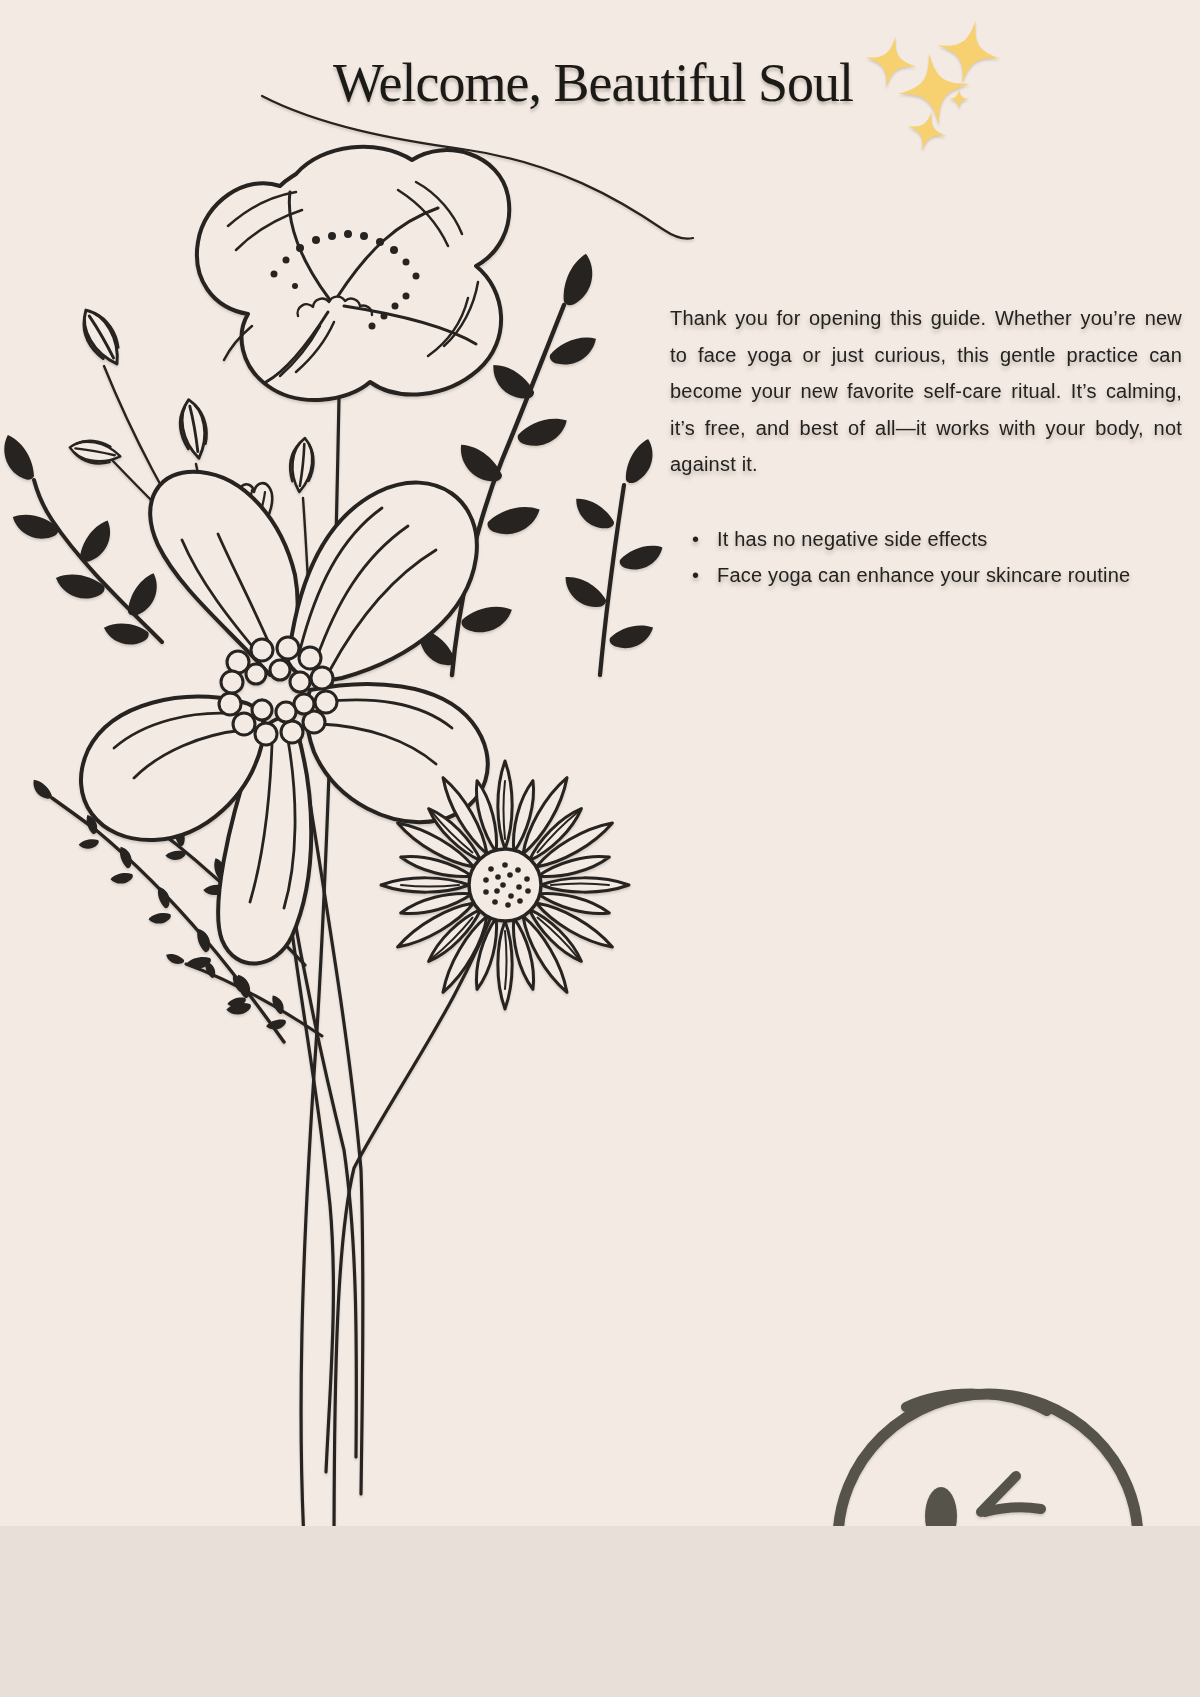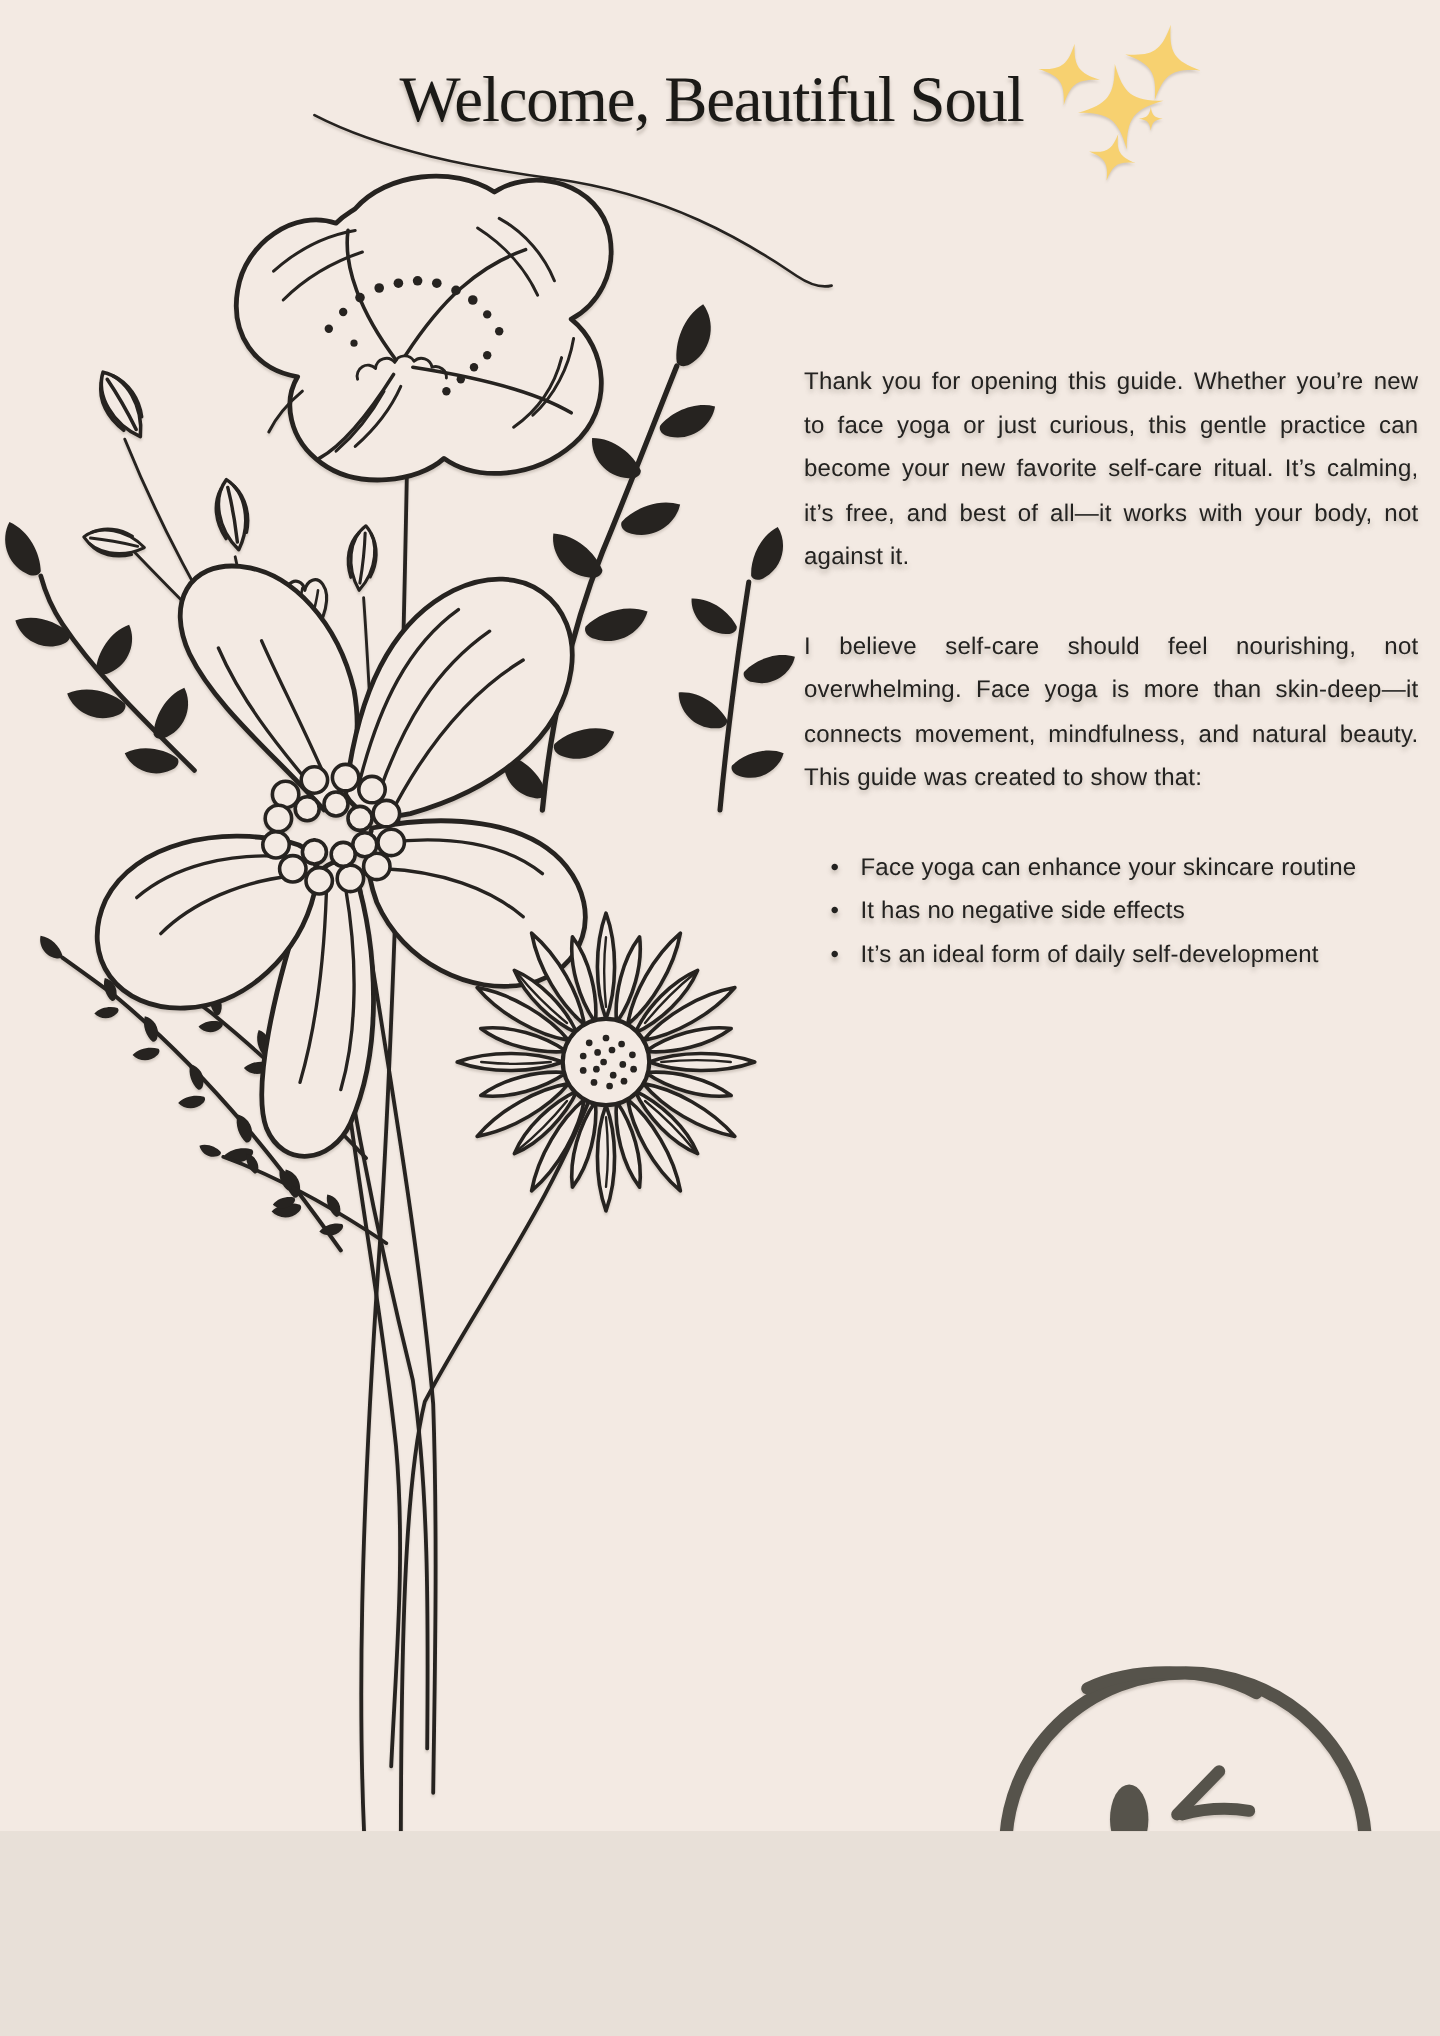--- a/index.html
+++ b/index.html
@@ -322,23 +322,21 @@
       <path d="M1016,1476 L981,1512" stroke-width="10"></path>
       <path d="M985,1512 C1004,1507 1023,1506 1041,1509" stroke-width="10"></path>
       <path d="M921,1589 C952,1612 1010,1606 1044,1570 C1052,1561 1058,1551 1061,1541" stroke-width="11"></path>
     </g>
   </svg>
 
   <h1 class="title">Welcome, Beautiful Soul</h1>
 
   <div class="col">
     <p>Thank you for opening this guide. Whether you’re new to face yoga or just curious, this gentle practice can become your new favorite self-care ritual. It’s calming, it’s free, and best of all—it works with your body, not against it.</p>
-    <p class="body2">I believe self-care should feel nourishing, not overwhelming. Face yoga is more than skin-deep—it connects movement, mindfulness, and natural beauty. This guide was created to show that:</p>
     <ul>
+      <li>It has no negative side effects</li>
       <li>Face yoga can enhance your skincare routine</li>
-      <li>It has no negative side effects</li>
-      <li>It’s an ideal form of daily self-development</li>
     </ul>
   </div>
 
   <div class="pagenum">2</div>
 
 </div>
 
 </body></html>

